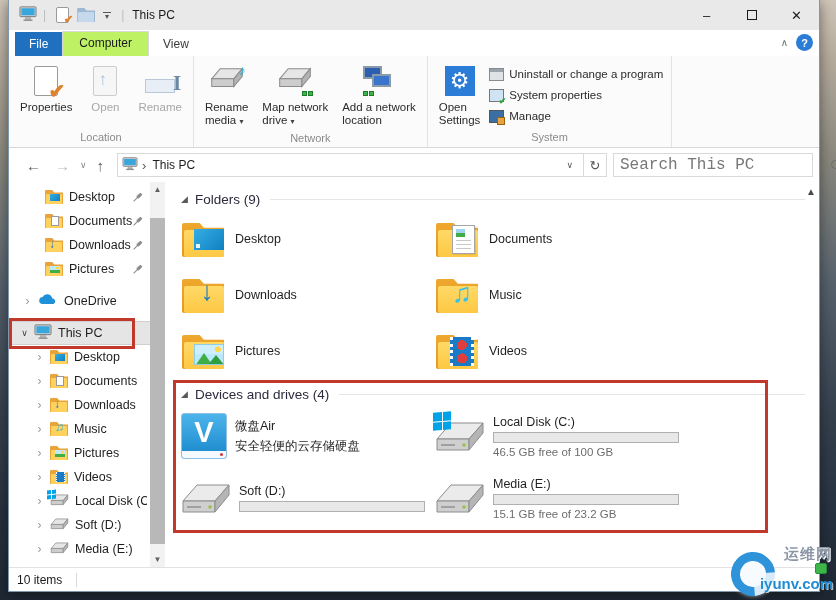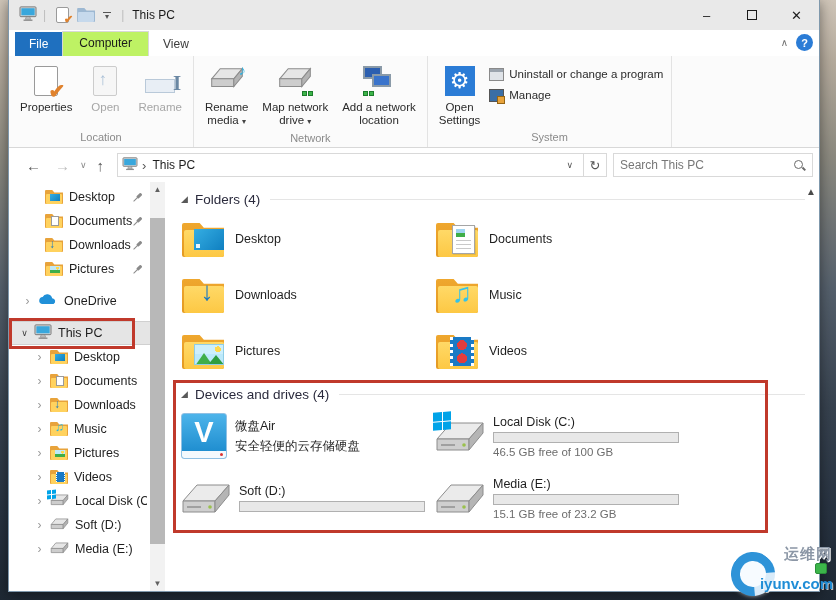--- a/index.html
+++ b/index.html
@@ -36,21 +36,21 @@
   .help-btn { width:17px; height:17px; border-radius:50%; background:#2b7cd6; color:#fff;
     font-weight:bold; font-size:11px; display:flex; align-items:center; justify-content:center; }
 
   
   .ribbon { height:92px; background:#fbfbfb; border-bottom:1px solid #d8d8d8; display:flex; flex:none; }
   .rgroup { display:flex; flex-direction:column; border-right:1px solid #e3e3e3; padding:0 4px; }
   .rgroup-body { flex:1; display:flex; align-items:flex-start; padding-top:4px; }
   .rgroup-label { height:17px; text-align:center; color:#8a8a8a; font-size:11px; line-height:15px; }
   .bigbtn { display:flex; flex-direction:column; align-items:center; padding:3px 7px; min-width:52px; }
   .bigbtn .icn { height:36px; display:flex; align-items:center; justify-content:center; }
-  .bigbtn .lbl { font-size:11.5px; line-height:13px; text-align:center; color:#2b2b2b; margin-top:2px; }
+  .bigbtn .lbl { font-size:11.5px; line-height:13px; text-align:left; color:#2b2b2b; margin-top:2px; }
   .bigbtn.disabled .lbl { color:#a6a6a6; }
   .dd { font-size:8px; color:#444; }
   .sys-links { display:flex; flex-direction:column; justify-content:flex-start; padding:5px 4px 0 2px; gap:3px; }
   .sys-link { display:flex; align-items:center; gap:5px; height:18px; font-size:11.5px; color:#2b2b2b; white-space:nowrap; }
 
   
   .ic-page { width:24px; height:30px; background:#fff; border:1px solid #9a9a9a; border-radius:2px; position:relative; }
   .ic-page .chk { position:absolute; right:-8px; bottom:-8px; color:#e0822d; font-size:20px; font-weight:bold; }
   .ic-page.gray { background:#f6f6f6; border-color:#cccccc; }
   .ic-page .uparr { position:absolute; left:4px; top:3px; font-size:17px; color:#a9bfd6; font-weight:bold; }
@@ -78,22 +78,22 @@
   
   .addr { height:34px; background:#fff; display:flex; align-items:center; flex:none; padding:0 4px 0 10px; }
   .nav-a { font-size:15px; padding:0 7px; color:#5a5a5a; }
   .nav-a.dis { color:#bdbdbd; }
   .nav-chev { font-size:9px; color:#8a8a8a; padding:0 3px; }
   .crumbbox { flex:1; height:24px; border:1px solid #d9d9d9; background:#fff; display:flex; align-items:center; padding:0 4px; margin-left:6px; }
   .crumb-sep { color:#555; margin:0 6px 0 4px; font-size:13px; }
   .crumb-dd { margin-left:auto; font-size:9px; color:#555; padding:0 6px; }
   .refreshbox { width:23px; height:24px; border:1px solid #d9d9d9; border-left:none; display:flex; align-items:center; justify-content:center; color:#555; font-size:13px; }
   .searchbox { width:200px; height:24px; border:1px solid #d9d9d9; margin-left:6px; margin-right:2px; display:flex; align-items:center; padding:0 6px; }
-  .searchbox input { border:none; outline:none; flex:1; font-size:12px; color:#444;
-    font-family:Liberation Sans, sans-serif; background:transparent; }
+  .searchbox input { border:none; outline:none; flex:1; font-size:16px; color:#444;
+    font-family:Liberation Mono, monospace; background:transparent; }
   .searchbox input::placeholder { color:#777; opacity:1; }
   .mag { position:relative; width:13px; height:13px; flex:none; }
   .mag::before { content:""; position:absolute; left:1px; top:1px; width:7px; height:7px; border:1.5px solid #6a6a6a; border-radius:50%; }
   .mag::after { content:""; position:absolute; left:9px; top:9px; width:4px; height:1.6px; background:#6a6a6a; transform:rotate(45deg); }
 
   
   .main { flex:1; display:flex; min-height:0; position:relative; }
 
   
   .side { width:156px; flex:none; position:relative; padding-top:3px; }
@@ -345,20 +345,24 @@
               </span>
             </span>
           <span class="lbl"><span>Open</span><br><span>Settings</span></span>
         </div>
         <div class="sys-links">
           <div class="sys-link">
             <span class="mini-ic mini-win"></span>
             <span>Uninstall or change a program</span>
           </div>
           <div class="sys-link">
+            <span class="mini-ic mini-sys"></span>
+            <span>System properties</span>
+          </div>
+          <div class="sys-link">
             <span class="mini-ic mini-mgr"></span>
             <span>Manage</span>
           </div>
         </div>
       </div>
       <div class="rgroup-label">System</div>
     </div>
     <div style="flex:1"></div>
   </div>
 
@@ -548,21 +552,21 @@
         <div class="thumb"></div>
         <div class="arr dn">▼</div>
       </div>
     </div>
 
     <div class="content">
       <span class="cscroll-up">▲</span>
 
       <div class="sect-hdr">
         <span class="tri">◢</span>
-        <span class="stxt">Folders (4)</span>
+        <span class="stxt">Folders (9)</span>
         <span class="rule"></span>
       </div>
 
       <div class="tiles">
         <div class="tile">
           <span class="fico">
               <span class="fb"></span>
               <span class="ff"></span>
               <span class="ov ov-screen"></span>
             </span>
@@ -681,20 +685,24 @@
           <span class="dinfo">
             <span class="dname">Media (E:)</span>
             <span class="gauge"><span class="fill" style="width: 34.9%;"></span></span>
             <span class="dfree">15.1 GB free of 23.2 GB</span>
           </span>
         </div>
       </div>
     </div>
   </div>
 
+  <div class="status">
+    <span class="stext">10 items</span>
+    <span class="ssep"></span>
+  </div>
 
   <div class="red1"></div>
   <div class="red2"></div>
 </div>
 
 <div class="wm">
   <span class="swirl"></span>
   <span class="brand">运维网</span>
   <span class="gicon"></span>
   <span class="site">iyunv.com</span>

